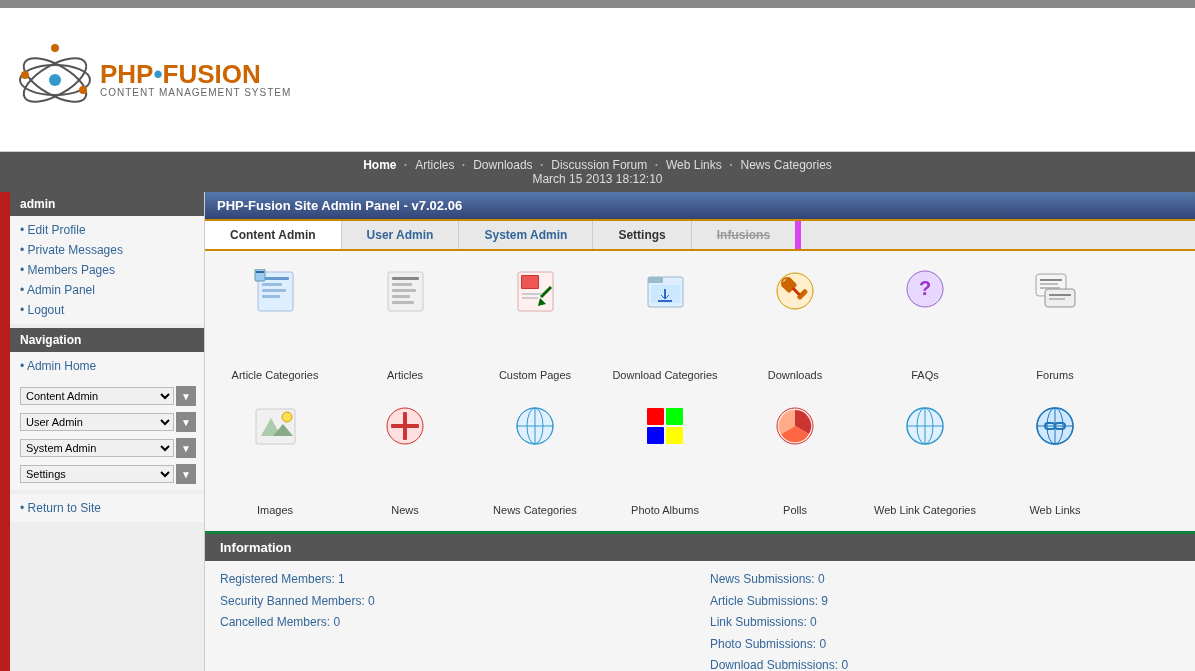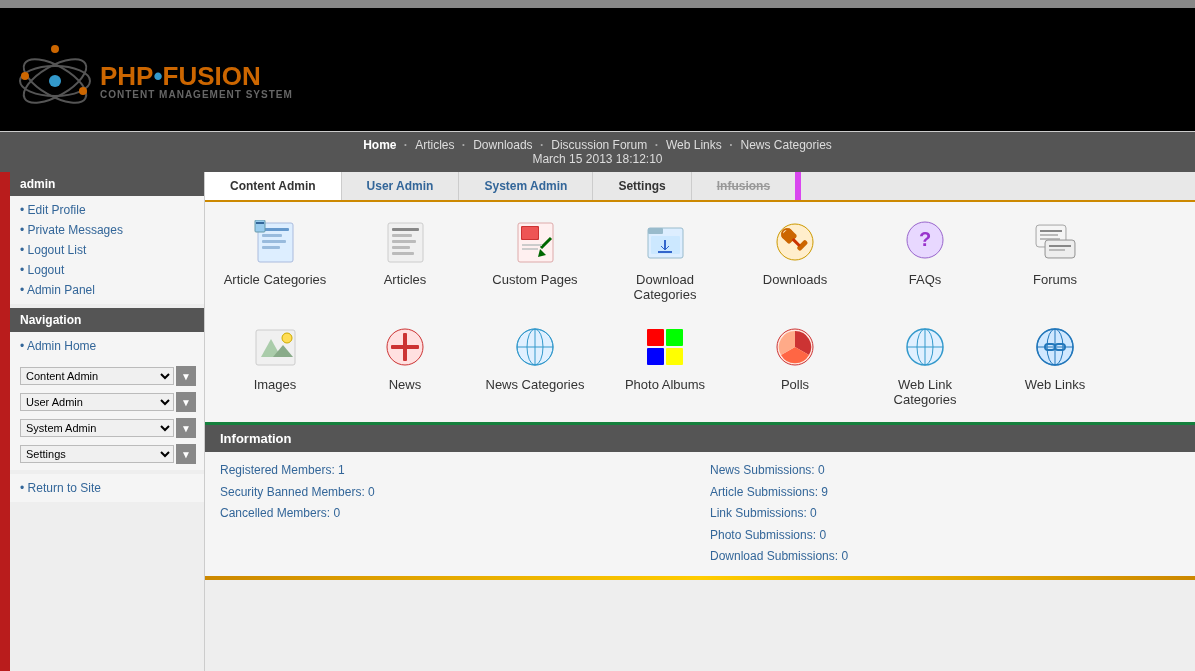--- a/index.html
+++ b/index.html
@@ -1,19 +1,19 @@
 <!DOCTYPE html>
 <html><head>
   <meta charset="utf-8">
   <style>
     * { margin: 0; padding: 0; box-sizing: border-box; }
     body { font-family: Arial, sans-serif; font-size: 12px; background: #c0c0c0; width: 1195px; }
 
     
-    #header { background: #000000; padding: 10px 15px; border-bottom: 1px solid #ccc; height: 124px; display: flex; align-items: flex-end; }
+    #header { background: #ffffff; padding: 10px 15px; border-bottom: 1px solid #ccc; height: 144px; display: flex; align-items: center; }
     .logo-container { display: flex; align-items: center; }
     .logo-php { color: #cc6600; }
     .logo-fusion { color: #cc6600; }
 
     
     .logo-svg { width: 80px; height: 80px; }
 
     
     #navbar { background: #555; padding: 6px 15px; display: flex; justify-content: space-between; align-items: center; flex-direction: column; }
     #navbar .nav-links { color: #ddd; font-size: 12px; }
@@ -47,21 +47,21 @@
     #content { flex: 1; background: #eee; }
 
     
     .tabs { display: flex; background: #f0f0f0; border-bottom: 1px solid #ccc; }
     .tab { padding: 7px 30px; font-size: 12px; cursor: pointer; border-right: 6px solid #d946ef; color: #333; font-weight: bold; }
     .tab.active { background: #fff; color: #cc6600; }
     .tab.link-style { color: #336699; }
     .tab.strikethrough { text-decoration: line-through; color: #999; }
     .icon-item { width: 130px; display: flex; flex-direction: column; align-items: center; padding: 10px; cursor: pointer; }
     .icon-box { width: 50px; height: 50px; display: flex; align-items: center; justify-content: center; margin-bottom: 5px; }
-    .icon-label { font-size: 13px; color: #333; text-align: center; }
+    .icon-label { font-size: 11px; color: #333; text-align: center; margin-top: 48px; }
 
     
     .info-section { background: #ddd; border-top: 3px solid #15803d; }
     .info-header { background: #555; color: #fff; padding: 6px 15px; font-size: 13px; font-weight: bold; }
     .info-content { background: #f5f5f5; padding: 8px 15px; display: flex; gap: 20px; }
     .info-col { flex: 1; }
     .info-col a { color: #336699; text-decoration: none; font-size: 12px; display: block; line-height: 1.8; }
 
     
     #footer { background: #555; padding: 8px 15px; display: flex; justify-content: flex-end; align-items: center; color: #ddd; font-size: 11px; border-top: 2px solid #444; }
@@ -86,21 +86,21 @@
       <circle cx="40" cy="40" r="6" fill="#3399cc"></circle>
 
       <circle cx="10" cy="35" r="4" fill="#cc6600"></circle>
       <circle cx="68" cy="50" r="4" fill="#cc6600"></circle>
       <circle cx="40" cy="8" r="4" fill="#cc6600"></circle>
     </svg>
     <div style="margin-left: 5px;">
       <div style="font-size:26px; font-weight:bold; line-height:1;">
         <span class="logo-php">PHP</span><span style="color:#3399cc;">•</span><span class="logo-fusion">FUSION</span>
       </div>
-      <div style="font-size:10px; color:#666; letter-spacing:1px;font-weight:bold;">CONTENT MANAGEMENT SYSTEM</div>
+      <div style="font-size:10px; color:#666; letter-spacing:1px;">CONTENT MANAGEMENT SYSTEM</div>
     </div>
   </div>
 </div>
 
 <div id="navbar">
   <div class="nav-links">
     <span style="color:#fff; font-weight:bold; cursor:pointer;">Home</span>
     <span class="sep"> · </span>
     <a href="#" style="color:#ddd; text-decoration:none;">Articles</a>
     <span class="sep"> · </span>
@@ -115,23 +115,23 @@
   <div class="datetime">March 15 2013 18:12:10</div>
 </div>
 
 <div id="main">
 
   <div id="sidebar">
     <div class="sidebar-section-header">admin</div>
     <div class="sidebar-links">
       <a href="#">Edit Profile</a>
       <a href="#">Private Messages</a>
-      <a href="#">Logout List</a>
+      <a href="#">Members Pages</a>
+      <a href="#">Admin Panel</a>
       <a href="#">Logout</a>
-      <a href="#">Admin Panel</a>
     </div>
 
     <div class="sidebar-nav-header">Navigation</div>
     <div class="sidebar-nav-links">
       <a href="#">Admin Home</a>
     </div>
 
     <div class="sidebar-dropdown">
       <div class="dropdown-row">
         <select style="flex:1; font-size:11px; border:1px solid #bbb; background:#f0f0f0; padding:1px;">
@@ -159,20 +159,23 @@
       </div>
     </div>
 
     <div class="sidebar-nav-links" style="margin-top:4px;">
       <a href="#">Return to Site</a>
     </div>
   </div>
 
   <div id="content">
 
+    <div style="background: linear-gradient(to bottom, #5577aa, #334477); padding: 6px 12px; color:#fff; font-size:13px; font-weight:bold; border-bottom: 2px solid #cc8800;">
+      <span>PHP-Fusion Site Admin Panel - v7.02.06</span>
+    </div>
 
     <div class="tabs" style="background:#e8e8e8; border-bottom:2px solid #cc8800;">
       <div class="tab active" style="background:#fff; font-weight:bold; color:#333; padding:7px 25px; border-right:1px solid #ccc; font-size:12px;">Content Admin</div>
       <div class="tab link-style" style="color:#336699; padding:7px 25px; border-right:1px solid #ccc; font-size:12px; cursor:pointer;">User Admin</div>
       <div class="tab link-style" style="color:#336699; padding:7px 25px; border-right:1px solid #ccc; font-size:12px; cursor:pointer;">System Admin</div>
       <div class="tab" style="color:#333; padding:7px 25px; border-right:1px solid #ccc; font-size:12px; cursor:pointer;">Settings</div>
       <div class="tab strikethrough" style="text-decoration:line-through; color:#999; padding:7px 25px; font-size:12px; cursor:pointer;">Infusions</div>
     </div>
 
     <div style="background:#f5f5f5; padding:5px; display:flex; flex-wrap:wrap;">

